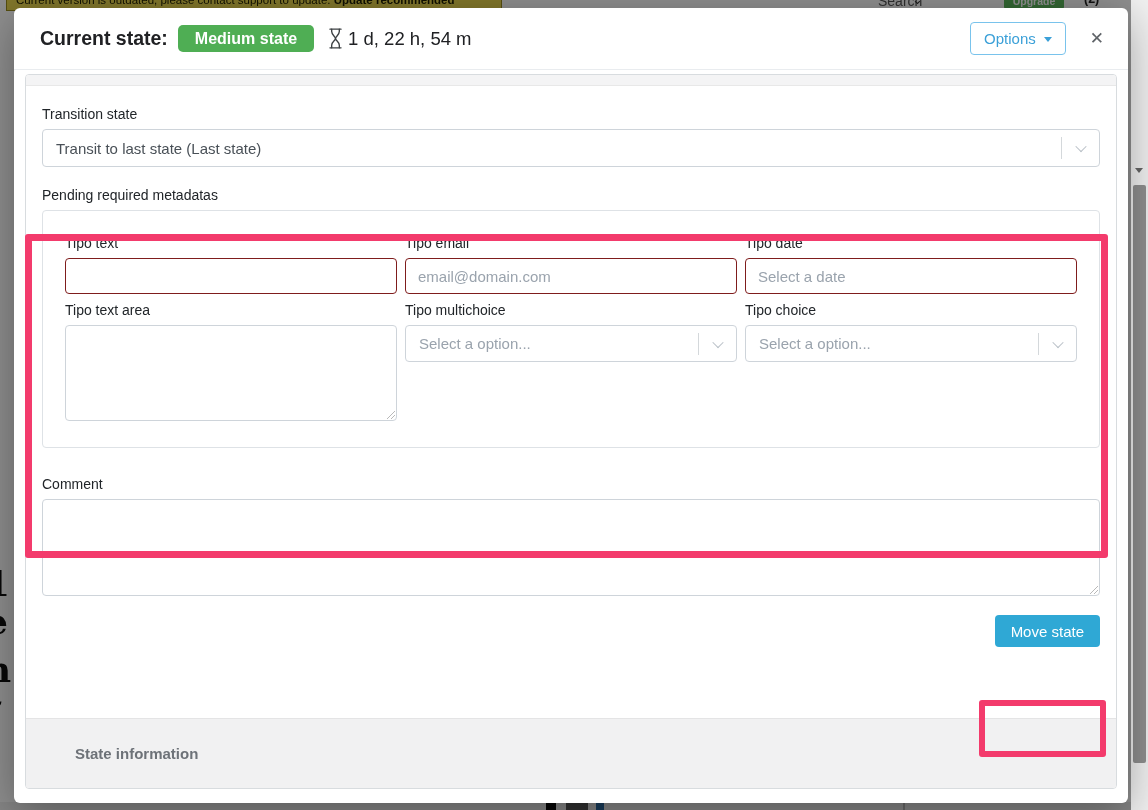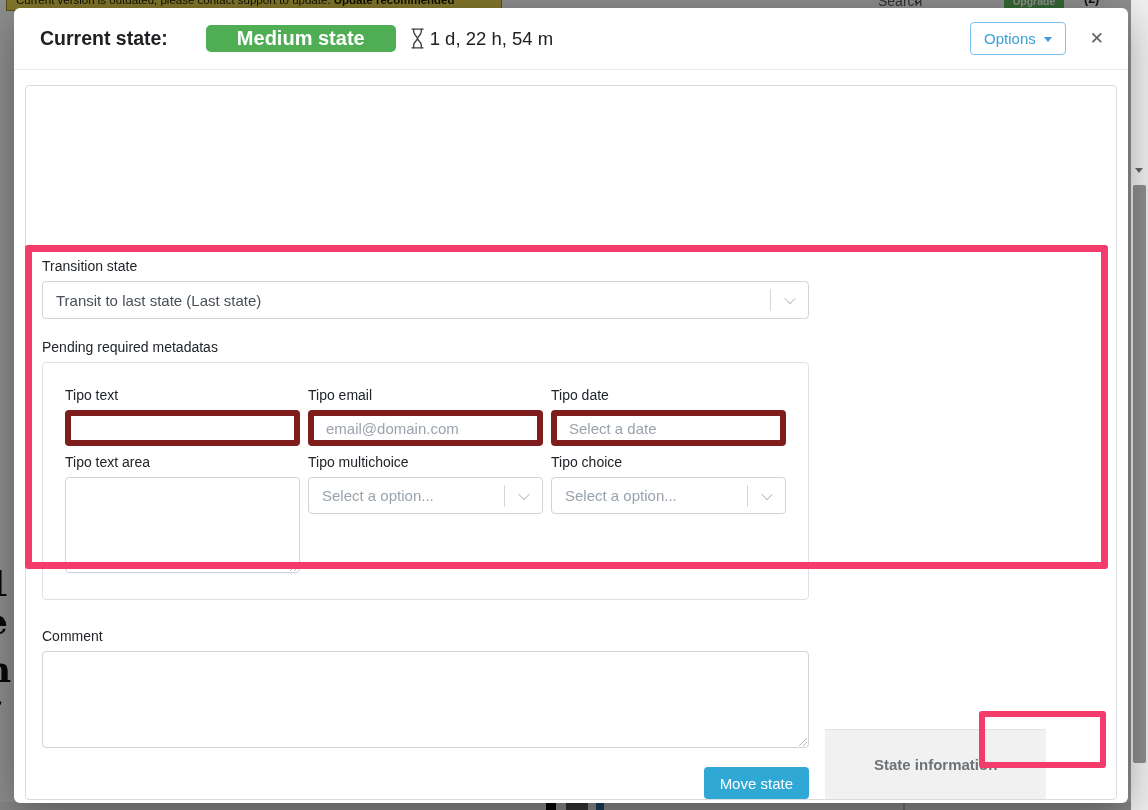--- a/index.html
+++ b/index.html
@@ -51,59 +51,59 @@
     position:absolute; left:14px; top:8px; width:1114px; height:795px;
     background:#fff; border-radius:6px; z-index:5;
     box-shadow:0 10px 45px rgba(0,0,0,0.35);
   }
   .m-header {
     height:62px; display:flex; align-items:center; gap:10px;
     padding:0 24px 0 26px; border-bottom:1px solid #e9ecef;
   }
   .m-title { font-size:19.5px; font-weight:700; color:#202124; }
   .badge {
-    background:#4fae54; color:#fff; font-size:20px; font-weight:700;
-    padding:5px 31px; border-radius:5px; line-height:17px;margin-left:28px;
+    background:#4fae54; color:#fff; font-size:16px; font-weight:700;
+    padding:5px 17px; border-radius:5px; line-height:17px;
   }
   .hourglass { display:flex; align-items:center; margin-left:3px; }
   .duration { font-size:18.5px; color:#202124; margin-left:-6px; }
   .spacer { flex:1; }
   .options-btn {
     display:flex; align-items:center; gap:8px; background:#fff;
     border:1px solid #79c3ec; color:#3ba0d8; font-size:15px;
     padding:7px 13px; border-radius:4px; cursor:pointer;
   }
   .caret-down { width:0; height:0; border-left:4.5px solid transparent; border-right:4.5px solid transparent; border-top:5px solid #3ba0d8; margin-top:2px; }
   .close-x { margin-left:14px; color:#5f6368; font-size:17px; font-weight:700; cursor:pointer; line-height:1; }
 
   .m-body { position:relative; padding:0 11px; height:732px; }
   .card {
     border:1px solid #d8dcdf; border-radius:4px; height:715px;
-    display:flex; margin-top:15px;align-items:flex-end;
+    display:flex; flex-direction:column; margin-top:4px;
   }
   .card-strip { height:11px; background:#f4f4f5; border-bottom:1px solid #e8e8e8; border-radius:3px 3px 0 0; }
   .card-inner { padding:20px 16px 0; }
 
   .flabel { font-size:14px; color:#212529; margin-bottom:7px; }
   .select-box {
     height:38px; border:1px solid #ced4da; border-radius:4px;
     display:flex; align-items:center; padding-left:13px;
     font-size:15px; color:#495057; background:#fff; cursor:pointer;
   }
   .select-box.small { height:37px; }
   .sel-divider { width:1px; height:22px; background:#d4d8db; margin-left:auto; }
   .sel-caret { width:37px; display:flex; justify-content:center; align-items:center; }
   .sel-caret i { display:block; width:8px; height:8px; border-right:1.8px solid #b8bfc6; border-bottom:1.8px solid #b8bfc6; transform:rotate(45deg) translate(-1px,-1px); }
   .muted { color:#9aa3ad; }
 
   .pending-label { margin-top:20px; }
   .fieldset { border:1px solid #dee2e6; border-radius:4px; padding:24px 22px 26px; margin-top:3px; }
   .grid { display:grid; grid-template-columns:repeat(3,1fr); column-gap:30px; row-gap:22px;gap:8px; }
   .tinput {
-    width:100%; height:36px; border:6px solid #7f1d1d; border-radius:4px;
+    width:100%; height:36px; border:1px solid #7f1d1d; border-radius:4px;
     padding:0 12px; font-size:15px; color:#495057; outline:none;
     font-family:"Liberation Sans","DejaVu Sans",sans-serif;
   }
   .tinput::placeholder, textarea::placeholder { color:#9aa3ad; opacity:1; }
   .ta-wrap { position:relative; }
   textarea {
     width:100%; border:1px solid #ced4da; border-radius:4px; resize:none;
     padding:8px 12px; font-size:15px; color:#495057; outline:none; display:block;
     font-family:"Liberation Sans","DejaVu Sans",sans-serif;
   }

